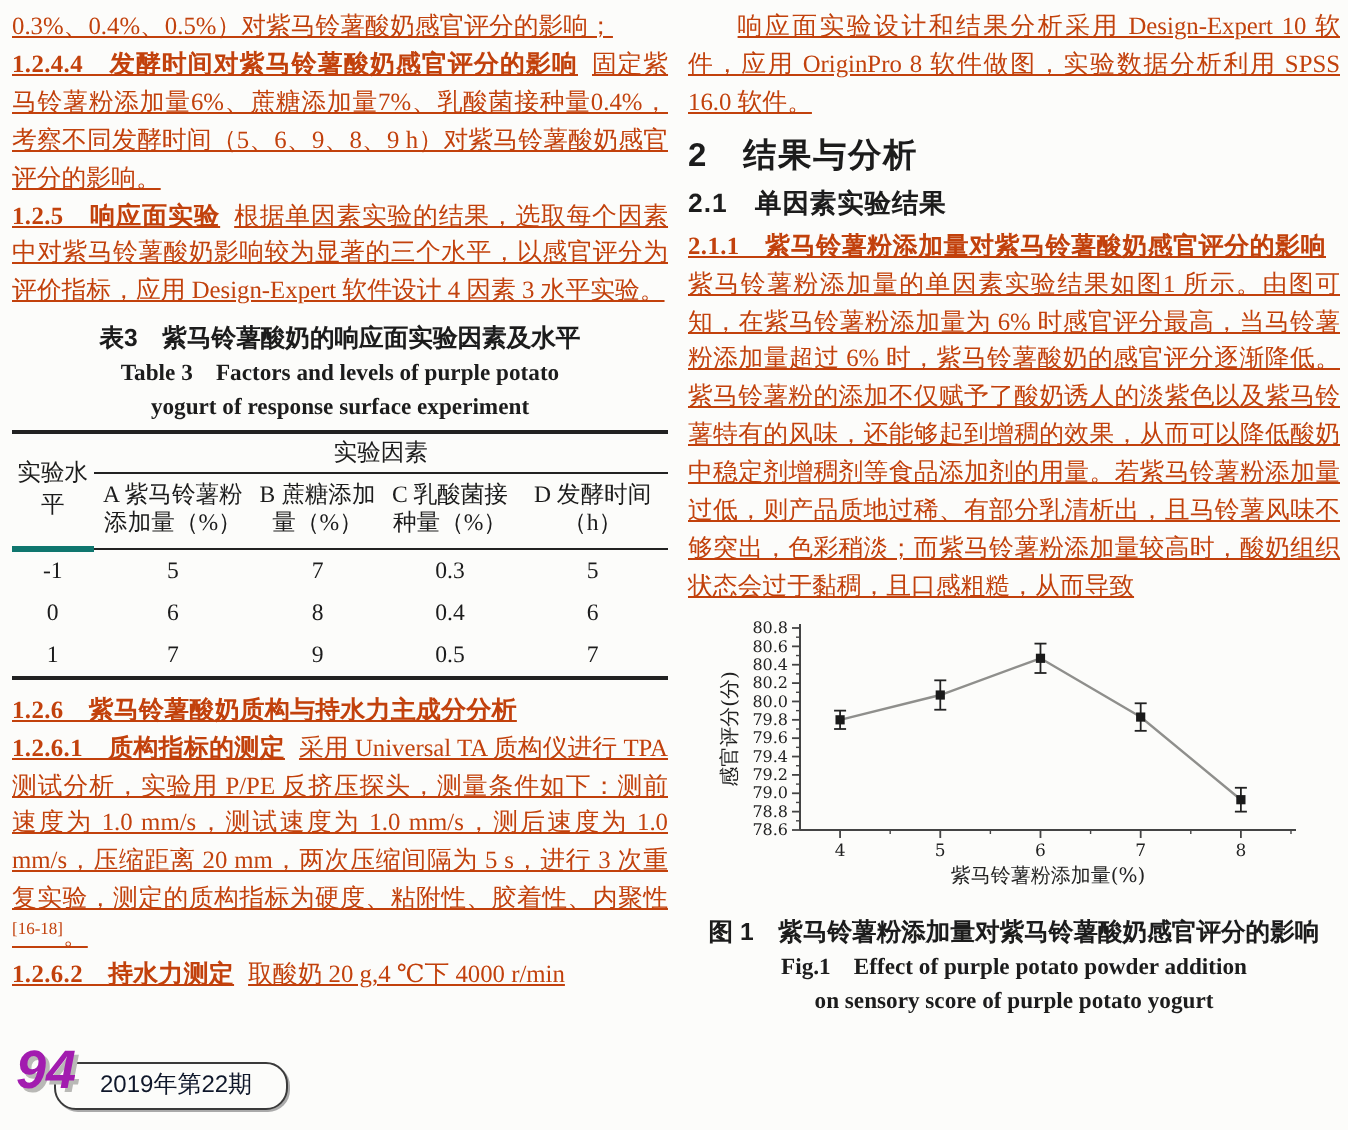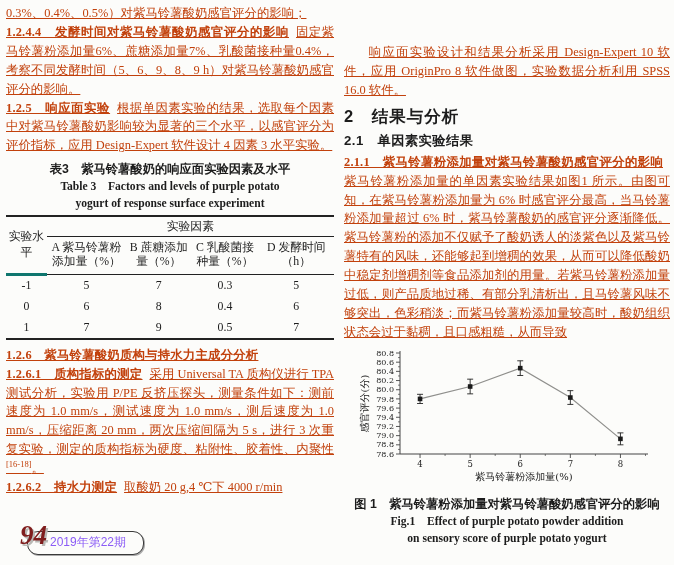--- a/index.html
+++ b/index.html
@@ -11,21 +11,21 @@
   }
   .col { position:absolute; top:4px; }
   .col-left  { left:6px;   width:328px; }
   .col-right { left:344px; width:326px; }
 
   p.body-p {
     font-size:12.4px; line-height:18.9px; text-align:justify;
     color:#c2410c;
     text-decoration:underline;
   }
-  p.indent { text-indent:2em;margin-top:39px; }
+  p.indent { text-indent:2em; }
   .lead { font-weight:700; margin-right:7px; letter-spacing:0.2px; }
   sup { font-size:8.5px; vertical-align:super; line-height:0; }
 
   
   .caption-block { text-align:center; margin:5px 0 3px 0; }
   .cap-zh { font-weight:700; font-size:12.3px; line-height:18px;
             font-family:"Liberation Sans","DejaVu Sans",sans-serif; }
   .cap-en { font-weight:700; font-size:11.6px; line-height:17px;
             font-family:"Liberation Serif","DejaVu Serif",serif; }
 
@@ -53,28 +53,28 @@
     font-size:13.2px; font-weight:700; margin:2px 0 3px 0; letter-spacing:0.5px;
   }
 
   
   .chart-wrap { margin:4px 0 0 14px; width:300px; }
   svg.chart text { font-family:"DejaVu Serif","Liberation Serif",serif; fill:#222; }
 
   
   .footer { position:absolute; left:0; bottom:6px; width:200px; height:44px; }
   .pagenum {
-    position:absolute; left:20px; bottom:8px; z-index:2;
-    font-family:Liberation Serif, serif; font-style:italic; font-weight:700;
-    font-size:27px; color:#7f1d1d; text-shadow:2px 2px 0 #b9b9b6;
+    position:absolute; left:8px; bottom:8px; z-index:2;
+    font-family:Liberation Sans, sans-serif; font-style:italic; font-weight:700;
+    font-size:27px; color:#a21caf; text-shadow:2px 2px 0 #b9b9b6;
   }
   .issue-pill {
     position:absolute; left:27px; bottom:4px; z-index:1;
     border:1.5px solid #3a3a3a; border-radius:11px; background:#fcfcfa;
-    padding:2px 17px 3px 22px; font-size:12px; color:#8b5cf6;
+    padding:2px 17px 3px 22px; font-size:12px; color:#0f172a;
     box-shadow:1px 1px 0 #aaa;
     font-family:"Liberation Sans","DejaVu Sans",sans-serif;
     text-align:right;
   }
 </style>
 </head>
 <body>
 
 <div class="page">
 

